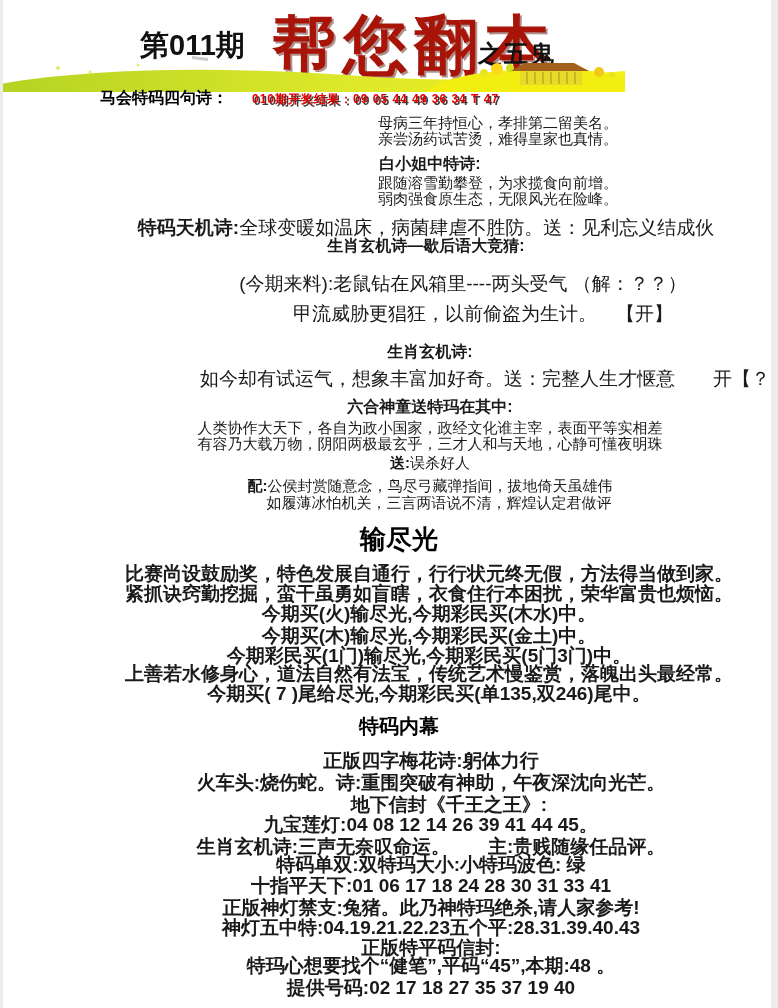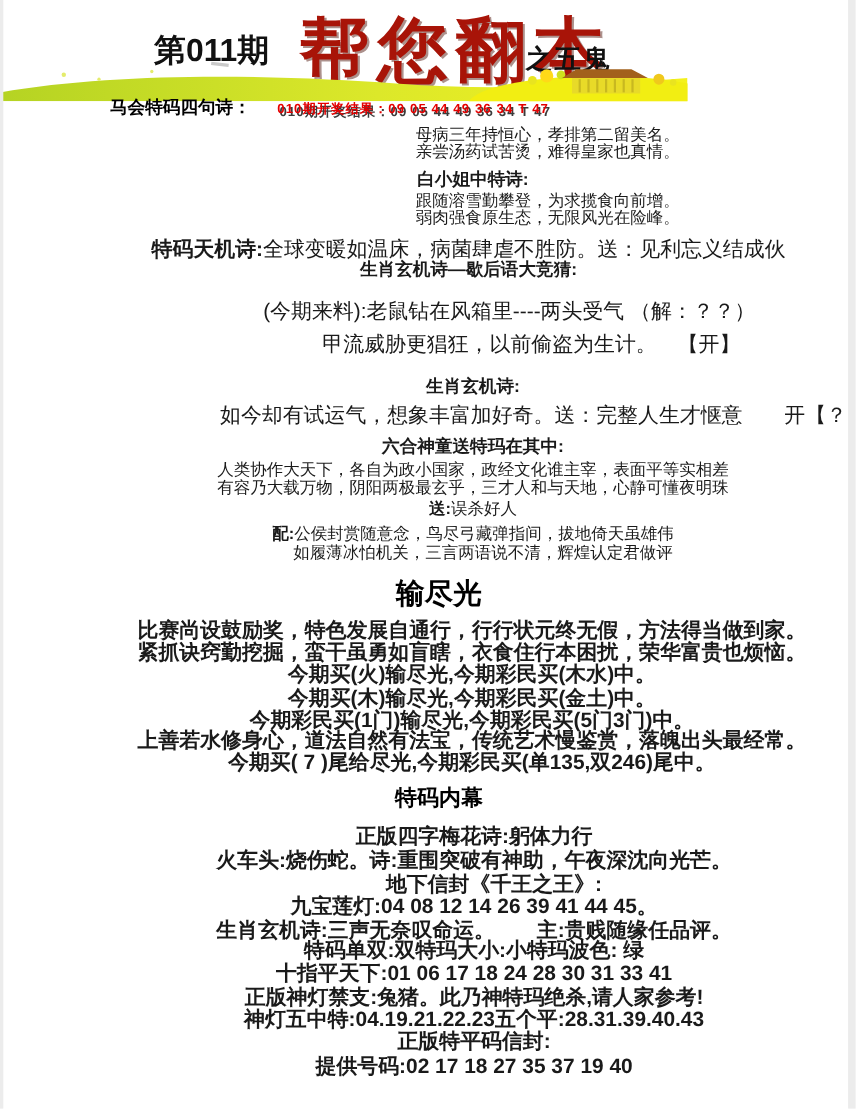--- a/index.html
+++ b/index.html
@@ -120,15 +120,16 @@
     <div class="line17 body-bold" style="margin:15px 0 0 84px">正版四字梅花诗:躬体力行</div>
     <div class="line17 body-bold" style="margin:5px 0 0 84px">火车头:烧伤蛇。诗:重围突破有神助，午夜深沈向光芒。</div>
     <div class="line17 body-bold" style="margin:5px 0 0 120px">地下信封《千王之王》:</div>
     <div class="line17 body-bold" style="margin:3px 0 0 84px">九宝莲灯:04 08 12 14 26 39 41 44 45。</div>
     <div class="line17 body-bold" style="margin:5px 0 0 84px">生肖玄机诗:三声无奈叹命运。　　主:贵贱随缘任品评。</div>
     <div class="line17 body-bold" style="margin:1px 0 0 84px">特码单双:双特玛大小:小特玛波色: 绿</div>
     <div class="line17 body-bold" style="margin:4px 0 0 84px">十指平天下:01 06 17 18 24 28 30 31 33 41</div>
     <div class="line17 body-bold" style="margin:5px 0 0 84px">正版神灯禁支:兔猪。此乃神特玛绝杀,请人家参考!</div>
     <div class="line17 body-bold" style="margin:3px 0 0 84px">神灯五中特:04.19.21.22.23五个平:28.31.39.40.43</div>
     <div class="line17 body-bold" style="margin:3px 0 0 84px">正版特平码信封:</div>
+    <div class="line17 body-bold" style="margin:1px 0 0 84px">特玛心想要找个“健笔”,平码“45”,本期:48 。</div>
     <div class="line17 body-bold" style="margin:5px 0 0 84px">提供号码:02 17 18 27 35 37 19 40</div>
   </main>
 </div>
 
 </body></html>

